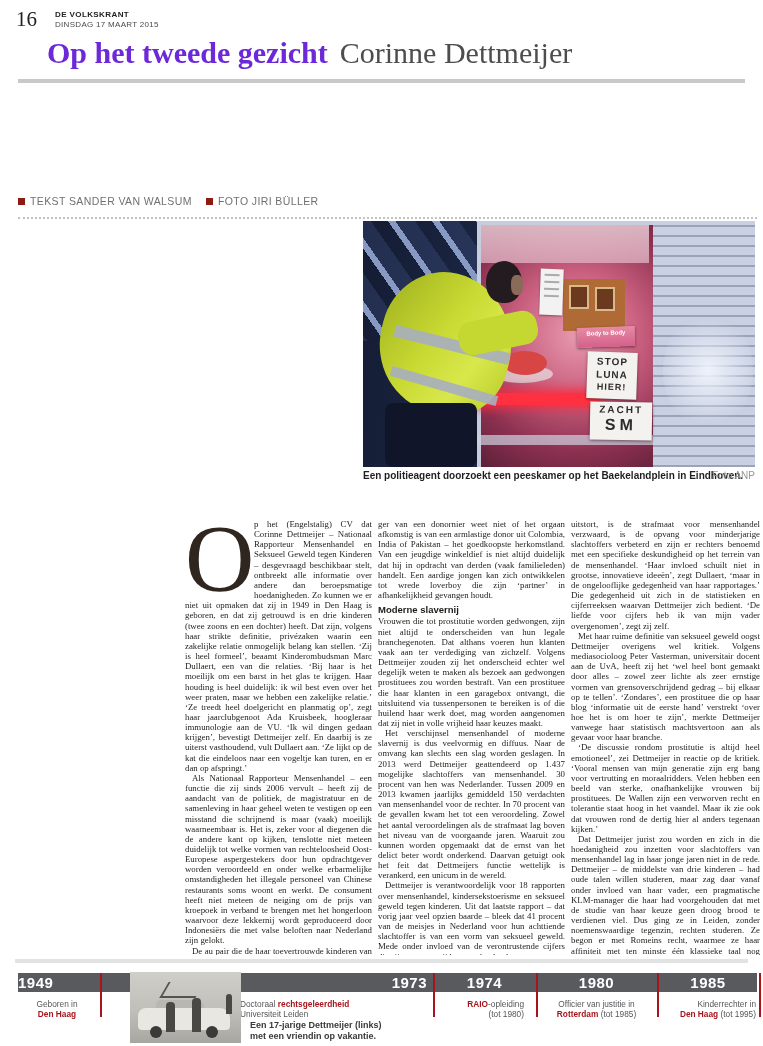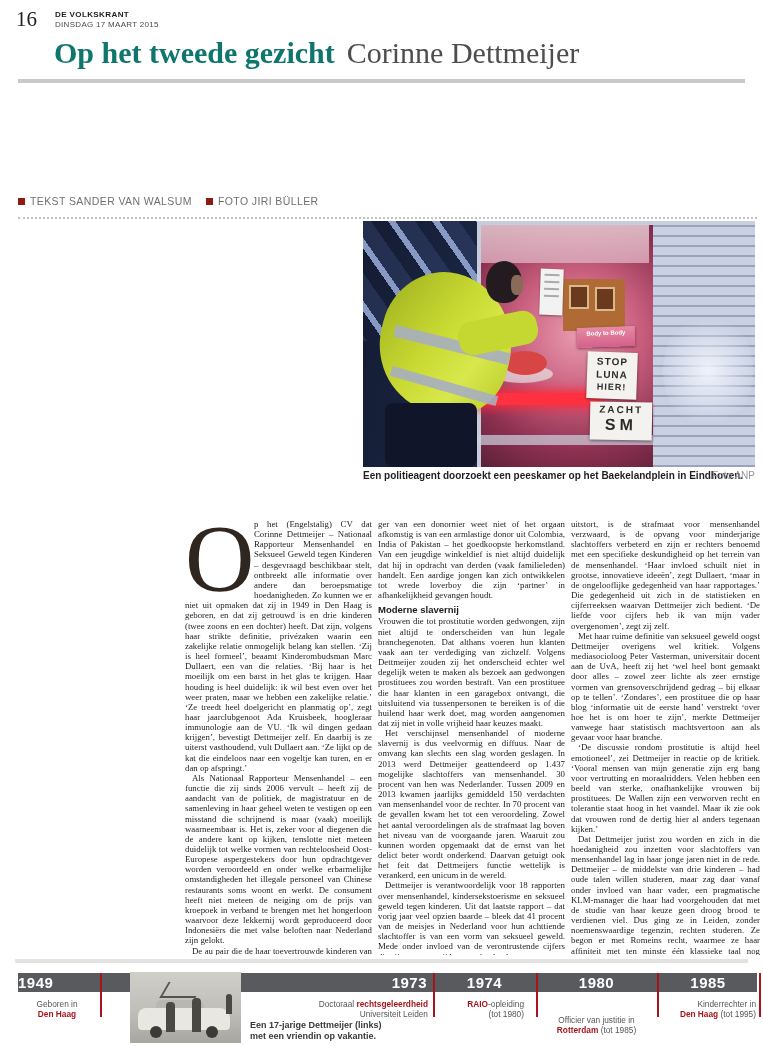--- a/index.html
+++ b/index.html
@@ -5,21 +5,21 @@
   html,body{margin:0;padding:0;background:#fff;}
   #page{position:relative;width:763px;height:1046px;background:#fff;overflow:hidden;
         font-family:"Liberation Sans",sans-serif;color:#1d1d1b;}
   .abs{position:absolute;}
 
   
   .pagenum{left:16px;top:7px;font-family:"Liberation Serif",serif;font-size:21px;color:#222;}
   .papername{left:55px;top:10px;font-size:8px;font-weight:bold;letter-spacing:.4px;color:#222;}
   .paperdate{left:55px;top:20px;font-size:8px;color:#4a4a4a;letter-spacing:.3px;}
   .rubric{left:47px;top:36px;font-family:"Liberation Serif",serif;font-size:30px;white-space:nowrap;}
-  .rubric .series{font-weight:bold;color:#0f766e;margin-left:7px;}
+  .rubric .series{font-weight:bold;color:#6d28d9;}
   .rubric .subject{color:#4d4d4d;margin-left:12px;}
   .hr-thick{left:18px;top:79px;width:727px;height:4px;background:#c9c9c9;}
 
   
   .headline{left:14px;top:84px;font-family:"Liberation Serif",serif;font-size:69px;
             letter-spacing:-1px;color:#27211b;white-space:nowrap;}
 
   
   .byline{left:18px;top:195px;font-size:10.5px;color:#707070;letter-spacing:.4px;white-space:nowrap;}
   .sq{display:inline-block;width:7px;height:7px;background:#8e1b12;margin-right:5px;position:relative;top:0px;}
@@ -200,29 +200,29 @@
   <div class="tl-red" style="left:100px;"></div>
   <div class="tl-red" style="left:433px;"></div>
   <div class="tl-red" style="left:536px;"></div>
   <div class="tl-red" style="left:657px;"></div>
   <div class="tl-red" style="left:759px;"></div>
 
   <div class="tl-text" style="left:18px;width:78px;text-align:center;">
     <div>Geboren in</div>
     <div class="tl-b">Den Haag</div>
   </div>
-  <div class="tl-text" style="left:250px;width:178px;text-align:right;">
+  <div class="tl-text" style="left:240px;width:178px;">
     <div><span>Doctoraal </span><span class="tl-b">rechtsgeleerdheid</span></div>
     <div>Universiteit Leiden</div>
   </div>
   <div class="tl-text" style="left:440px;width:84px;text-align:right;">
     <div><span class="tl-b">RAIO</span><span>-opleiding</span></div>
     <div>(tot 1980)</div>
   </div>
-  <div class="tl-text" style="left:540px;width:113px;text-align:center;margin-top:16px;">
+  <div class="tl-text" style="left:540px;width:113px;text-align:center;">
     <div>Officier van justitie in</div>
     <div><span class="tl-b">Rotterdam</span><span> (tot 1985)</span></div>
   </div>
   <div class="tl-text" style="left:660px;width:96px;text-align:right;">
     <div>Kinderrechter in</div>
     <div><span class="tl-b">Den Haag</span><span> (tot 1995)</span></div>
   </div>
 
   <div class="abs tl-photo">
     <div class="tlp-bike"></div>

